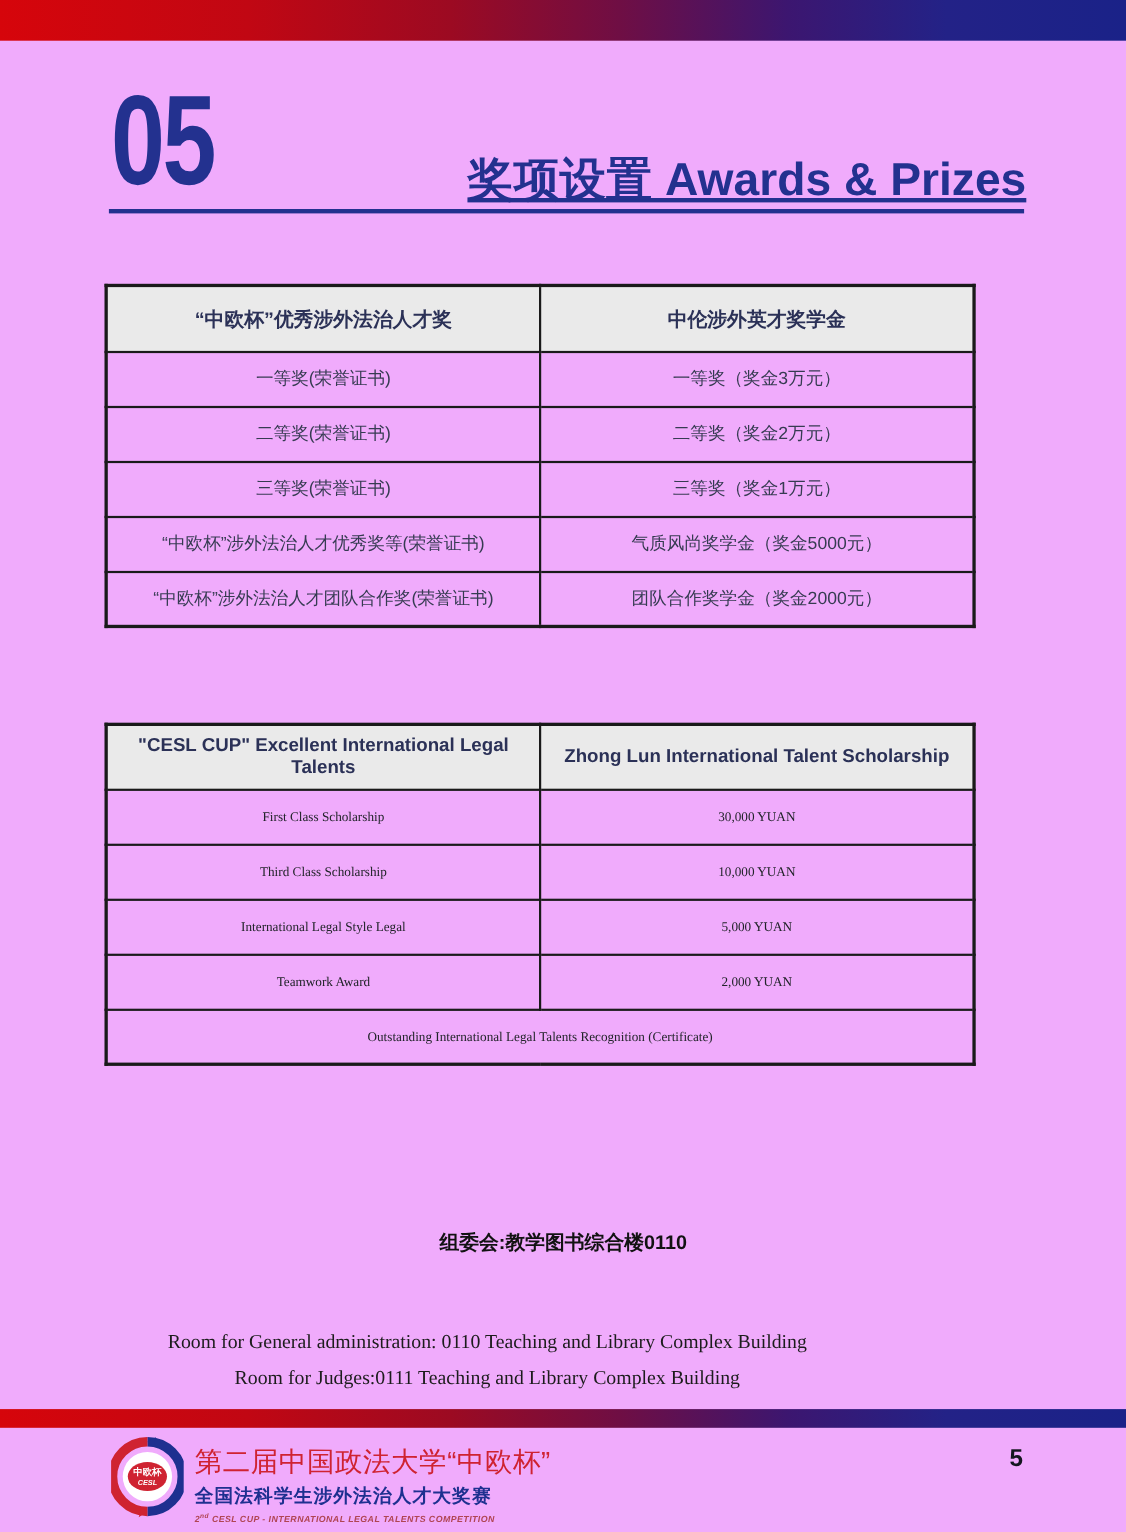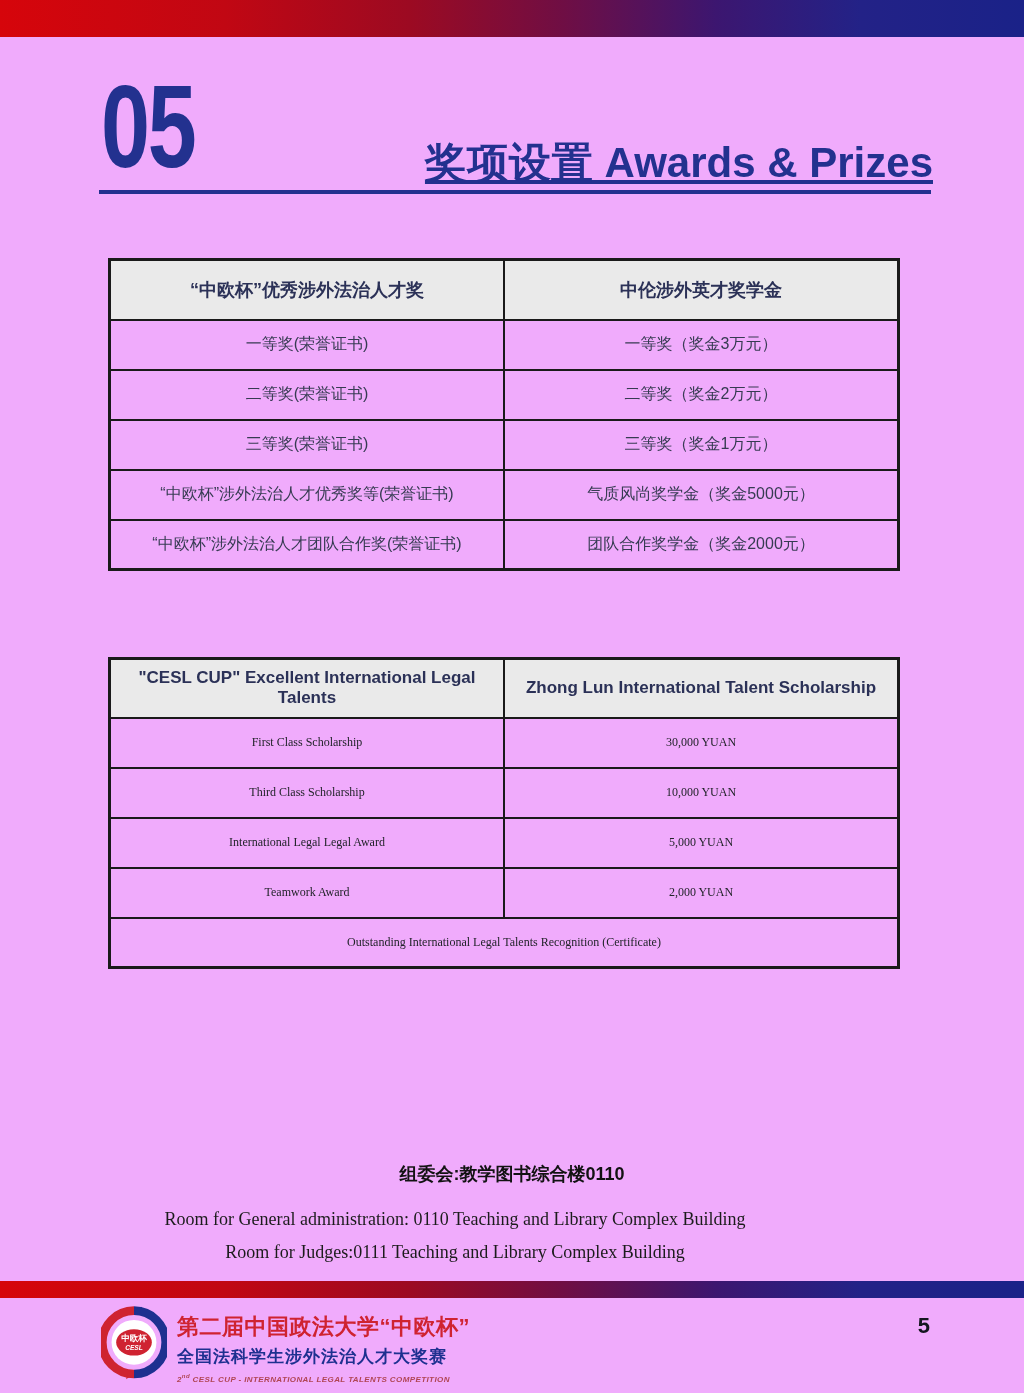--- a/index.html
+++ b/index.html
@@ -42,21 +42,21 @@
     position:absolute;right:91px;top:135px;
     font-size:42px;font-weight:800;color:var(--accent_blue);
     letter-spacing:0px;white-space:nowrap;text-decoration:underline;
   }
   .title-rule{
     position:absolute;left:99px;top:190px;width:832px;height:4px;
     background:var(--accent_blue);
   }
 
   table.tbl{
-    position:absolute;left:108px;width:792px;
+    position:absolute;left:95px;width:792px;
     border-collapse:collapse;table-layout:fixed;
     border:3px solid var(--border_dark);
   }
   table.tbl th,table.tbl td{
     border:2px solid var(--border_dark);
     text-align:center;vertical-align:middle;
     padding:2px 10px;
   }
   .tbl-zh{top:258px;}
   .tbl-zh th{height:60px;background:var(--header_bg);
@@ -68,36 +68,35 @@
   .tbl-en th{height:59px;background:var(--header_bg);
     font-size:17px;font-weight:700;color:var(--navy_text);
     font-family:"Liberation Sans","DejaVu Sans",sans-serif;}
   .tbl-en td{height:50px;font-size:12px;color:#22242a;
     font-family:"Liberation Serif","DejaVu Serif",serif;}
 
   .rooms-zh{
     position:absolute;left:0;top:1113px;width:1024px;
     text-align:center;font-size:18px;font-weight:700;color:#121212;
     line-height:33px;
-    margin-top:45px;
   }
   .rooms-en{
-    position:absolute;left:12px;top:1203px;width:886px;
+    position:absolute;left:0;top:1203px;width:886px;
     text-align:center;font-size:18px;color:#1c1c1c;
     font-family:"Liberation Serif","DejaVu Serif",serif;
     line-height:33px;
   }
 
   .logo-block{
     position:absolute;left:101px;top:1305px;
     display:flex;align-items:flex-start;gap:10px;
   }
   .logo-emblem{width:66px;height:76px;flex:0 0 auto;}
   .logo-text{padding-top:7px;}
-  .logo-line1{font-size:22px;font-weight:700;color:var(--logo_red);
+  .logo-line1{font-size:25px;font-weight:400;color:var(--logo_red);
     letter-spacing:0.5px;white-space:nowrap;}
   .logo-line2{font-size:17px;font-weight:800;color:var(--logo_blue);
     letter-spacing:1px;margin-top:3px;white-space:nowrap;}
   .logo-line3{font-size:8px;font-weight:700;font-style:italic;
     color:#b04553;margin-top:5px;letter-spacing:0.4px;white-space:nowrap;}
   .logo-line3 sup{font-size:6px;}
 
   .page-number{
     position:absolute;right:94px;top:1313px;
     font-size:22px;font-weight:700;color:#14161f;
@@ -157,21 +156,21 @@
     <tbody>
       <tr>
         <td>First Class Scholarship</td>
         <td>30,000 YUAN</td>
       </tr>
       <tr>
         <td>Third Class Scholarship</td>
         <td>10,000 YUAN</td>
       </tr>
       <tr>
-        <td>International Legal Legal Award</td>
+        <td>International Legal Style Legal</td>
         <td>5,000 YUAN</td>
       </tr>
       <tr>
         <td>Teamwork Award</td>
         <td>2,000 YUAN</td>
       </tr>
       <tr>
         <td class="span-row" colspan="2">Outstanding International Legal Talents Recognition (Certificate)</td>
       </tr>
     </tbody>

